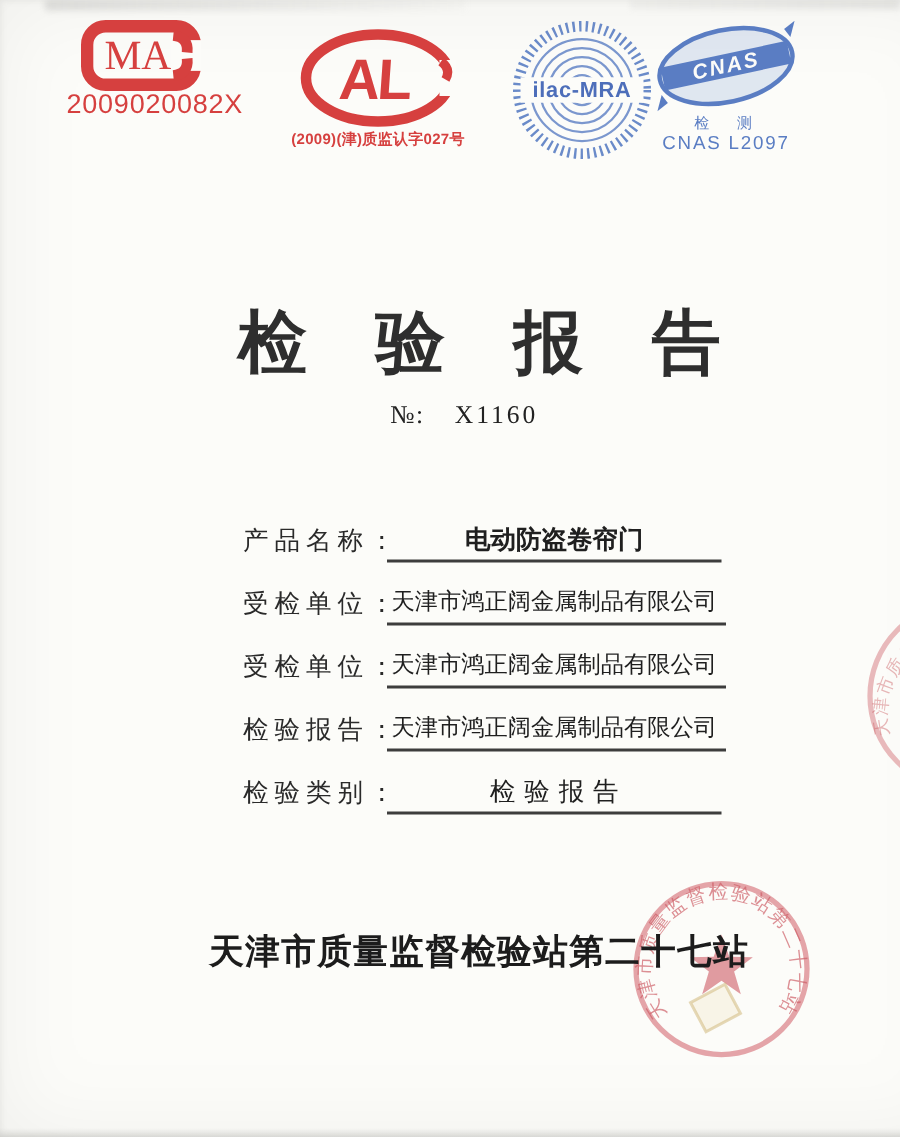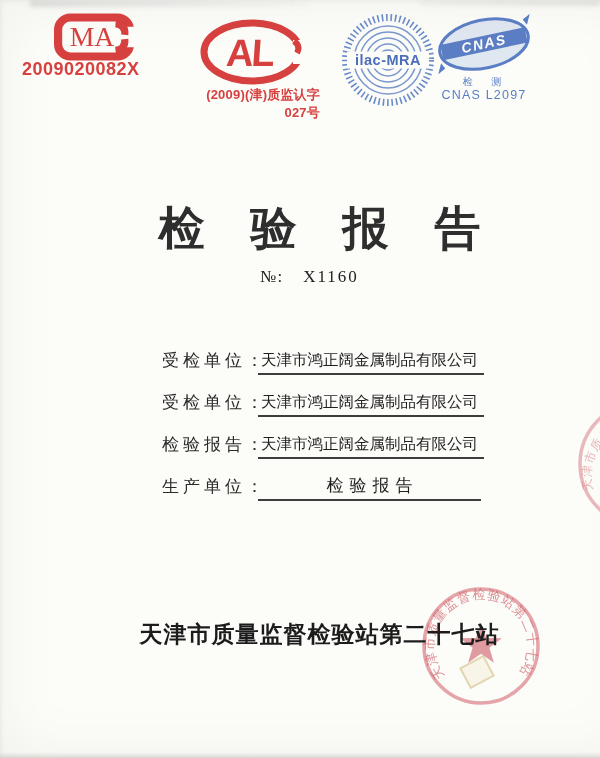--- a/index.html
+++ b/index.html
@@ -14,26 +14,26 @@
     background:linear-gradient(90deg,rgba(150,150,148,.28),rgba(180,180,178,.05));
     filter:blur(2px);}
   .smudge-top2{position:absolute;left:420px;top:0;width:180px;height:6px;
     background:linear-gradient(90deg,rgba(170,170,168,.12),rgba(150,150,148,.22));
     filter:blur(2px);}
   .edge-bottom{position:absolute;left:0;bottom:0;width:100%;height:6px;
     background:linear-gradient(0deg,rgba(140,140,135,.22),rgba(140,140,135,0));}
 
   
   .cma-logo{position:absolute;left:54px;top:13px;}
-  .cma-number{position:absolute;left:22px;top:59px;width:140px;text-align:left;
-    font-family:"Liberation Sans", sans-serif;font-weight:bold;font-size:18px;
+  .cma-number{position:absolute;left:22px;top:59px;width:140px;text-align:right;
+    font-family:"Liberation Sans", sans-serif;font-weight:normal;font-size:18px;
     color:#d6403f;letter-spacing:.5px;}
   .cal-logo{position:absolute;left:200px;top:19px;}
-  .cal-caption{position:absolute;left:184px;top:86px;width:136px;text-align:right;
-    font-family:"Liberation Sans", sans-serif;font-weight:bold;font-size:13px;
+  .cal-caption{position:absolute;left:184px;top:86px;width:136px;text-align:center;
+    font-family:"Liberation Sans", sans-serif;font-weight:bold;font-size:10px;
     color:#d6403f;letter-spacing:.2px;}
   .ilac-logo{position:absolute;left:340px;top:12px;opacity:.92;}
   .cnas-logo{position:absolute;left:434px;top:14px;opacity:.92;}
 
   
   .doc-title{position:absolute;left:0;top:198px;width:100%;text-align:center;
     font-size:46px;font-weight:700;color:#2e2e2e;
     letter-spacing:1em;text-indent:1em;}
   .report-no{position:absolute;left:0;top:267px;width:100%;text-align:center;
     font-size:17px;color:#222;transform:translateX(-10px);}
@@ -110,34 +110,38 @@
     <text x="52" y="71" text-anchor="middle" font-size="10" fill="#4d73bf" letter-spacing="8">检 测</text>
     <text x="50" y="85" text-anchor="middle" font-family="Liberation Sans, sans-serif" font-size="12.5" fill="#4d73bf" letter-spacing="1.2">CNAS L2097</text>
   </svg>
 
   <div class="doc-title">检验报告</div>
   <div class="report-no">
     <span class="no-label">№:</span><span class="no-value">X1160</span>
   </div>
 
   <div class="fields">
+    <div class="field-row center strong">
+      <div class="field-label">产品名称：</div>
+      <div class="field-value">电动防盗卷帘门</div>
+    </div>
     <div class="field-row">
       <div class="field-label">受检单位：</div>
       <div class="field-value">天津市鸿正阔金属制品有限公司</div>
     </div>
     <div class="field-row">
       <div class="field-label">受检单位：</div>
       <div class="field-value">天津市鸿正阔金属制品有限公司</div>
     </div>
     <div class="field-row">
       <div class="field-label">检验报告：</div>
       <div class="field-value">天津市鸿正阔金属制品有限公司</div>
     </div>
     <div class="field-row center spaced">
-      <div class="field-label">生产单位：</div>
+      <div class="field-label">检验类别：</div>
       <div class="field-value">检验报告</div>
     </div>
   </div>
 
   <div class="footer-org">天津市质量监督检验站第二十七站</div>
 
   <svg class="seal-main" width="132" height="132" viewBox="0 0 132 132">
     <circle cx="66" cy="66" r="57" fill="none" stroke="rgba(210,100,108,.58)" stroke-width="3.5"></circle>
     <polygon points="66,43 71.2,57.9 86.9,58.2 74.4,67.7 78.9,82.8 66,73.8 53.1,82.8 57.6,67.7 45.1,58.2 60.8,57.9" fill="rgba(206,95,105,.62)"></polygon>
     <rect x="49" y="81" width="26" height="22" transform="rotate(-28 62 92)" fill="rgba(235,220,170,.22)" stroke="rgba(205,180,115,.5)" stroke-width="2"></rect>

